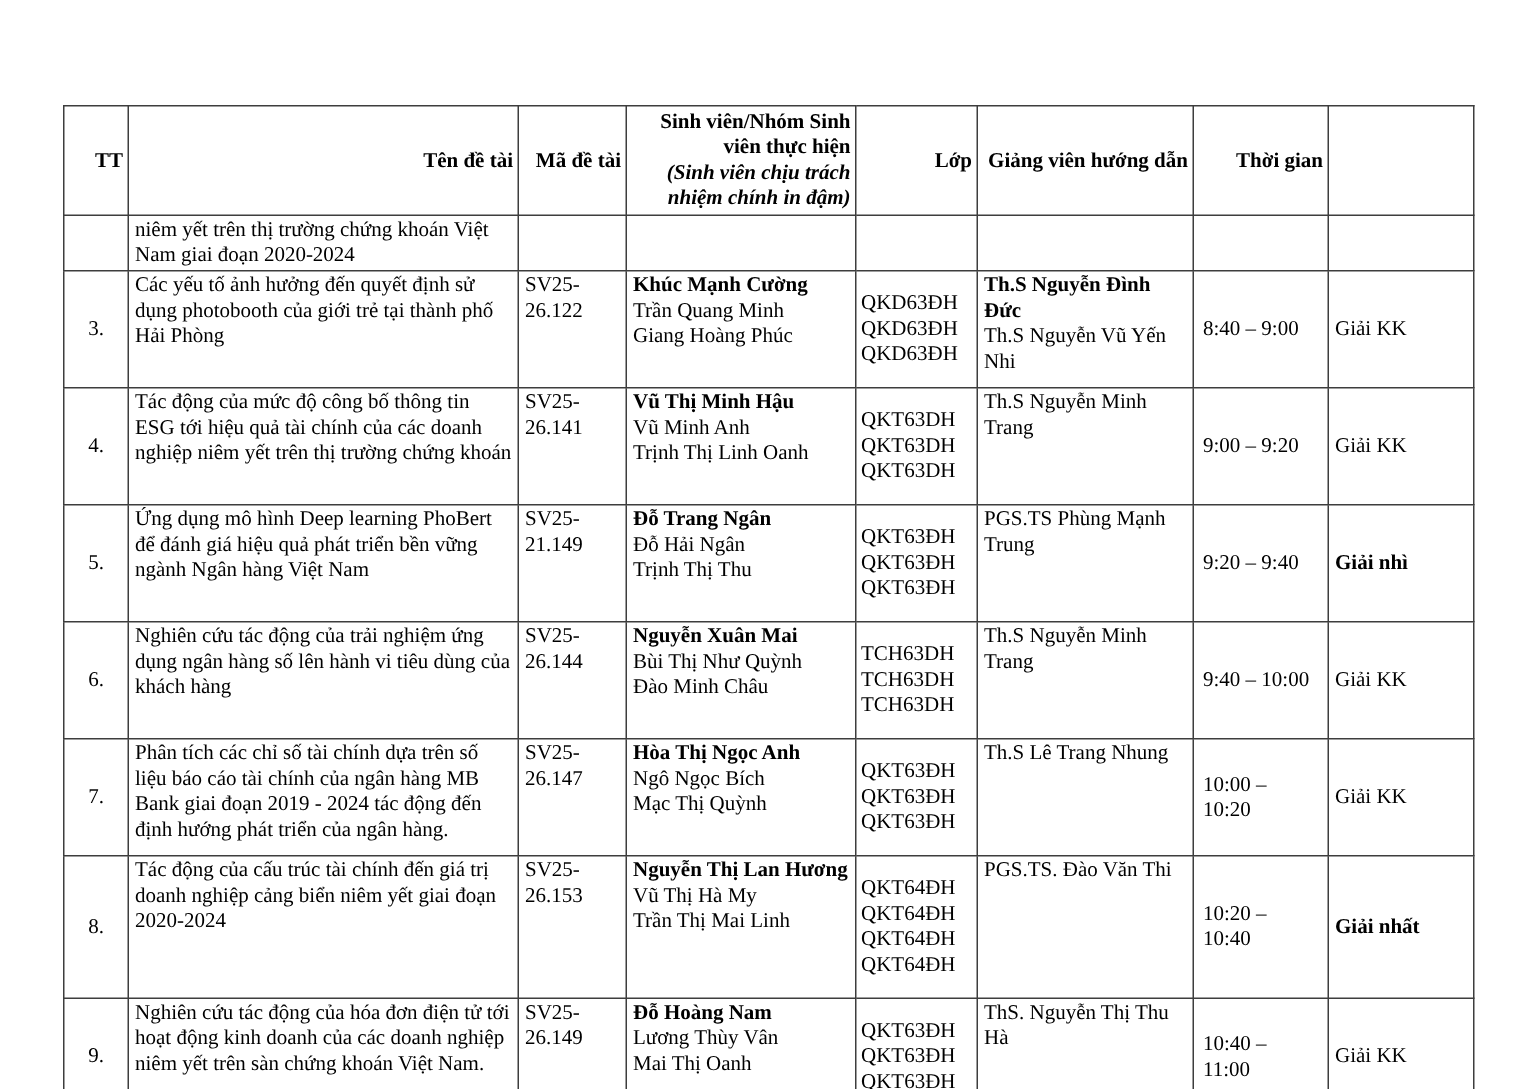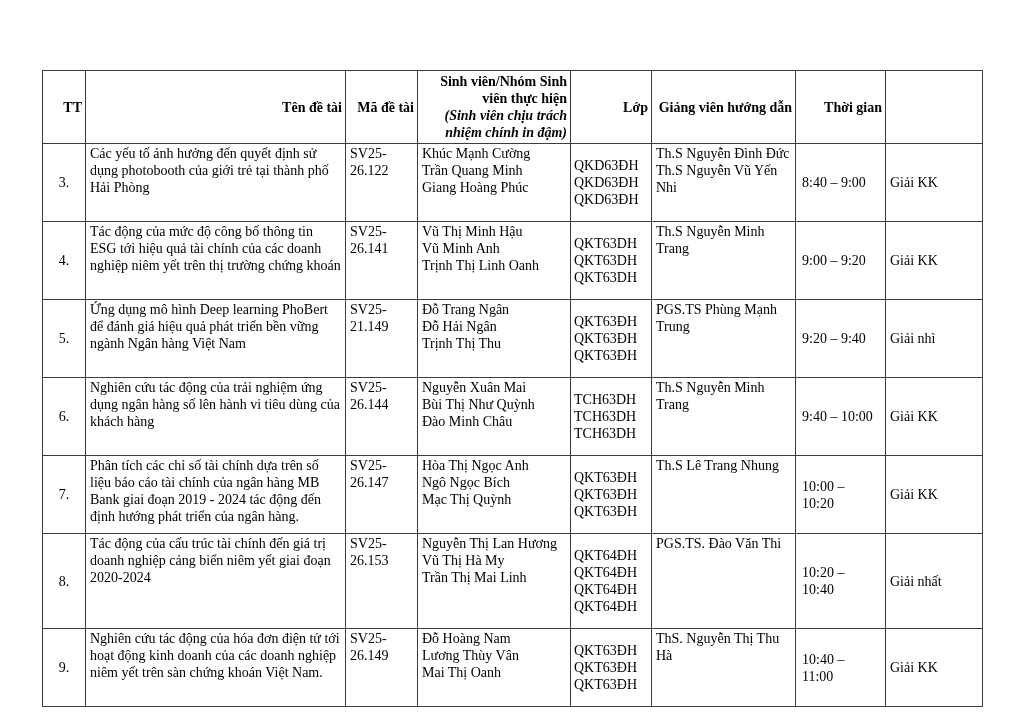--- a/index.html
+++ b/index.html
@@ -54,21 +54,21 @@
   }
   .doc-table td.c-class { padding: 13px 3px; }
   .doc-table td.c-time {
     text-align: left;
     vertical-align: middle;
     padding: 1px 6px;
   }
   .doc-table td.c-award {
     vertical-align: middle;
   }
-  .bold { font-weight: normal; }
+  .bold { font-weight: bold; }
   .hdr-note {
     font-style: italic;
     font-weight: bold;
   }
 </style>
 </head>
 <body>
 
 <div class="page">
   <table class="doc-table">
@@ -92,20 +92,30 @@
           <div class="hdr-note">(Sinh viên chịu trách nhiệm chính in đậm)</div>
         </th>
         <th>Lớp</th>
         <th>Giảng viên hướng dẫn</th>
         <th>Thời gian</th>
         <th></th>
       </tr>
     </thead>
     <tbody id="table-body">
         <tr>
+          <td class="c-tt"></td>
+          <td>niêm yết trên thị trường chứng khoán Việt Nam giai đoạn 2020-2024</td>
+          <td></td>
+          <td></td>
+          <td class="c-class"></td>
+          <td></td>
+          <td class="c-time"></td>
+          <td class="c-award"></td>
+        </tr>
+        <tr>
           <td class="c-tt">3.</td>
           <td>Các yếu tố ảnh hưởng đến quyết định sử dụng photobooth của giới trẻ tại thành phố Hải Phòng</td>
           <td>SV25-26.122</td>
           <td>
             <div class="bold">Khúc Mạnh Cường</div>
             <div>Trần Quang Minh</div>
             <div>Giang Hoàng Phúc</div>
           </td>
           <td class="c-class">
             <div>QKD63ĐH</div>

